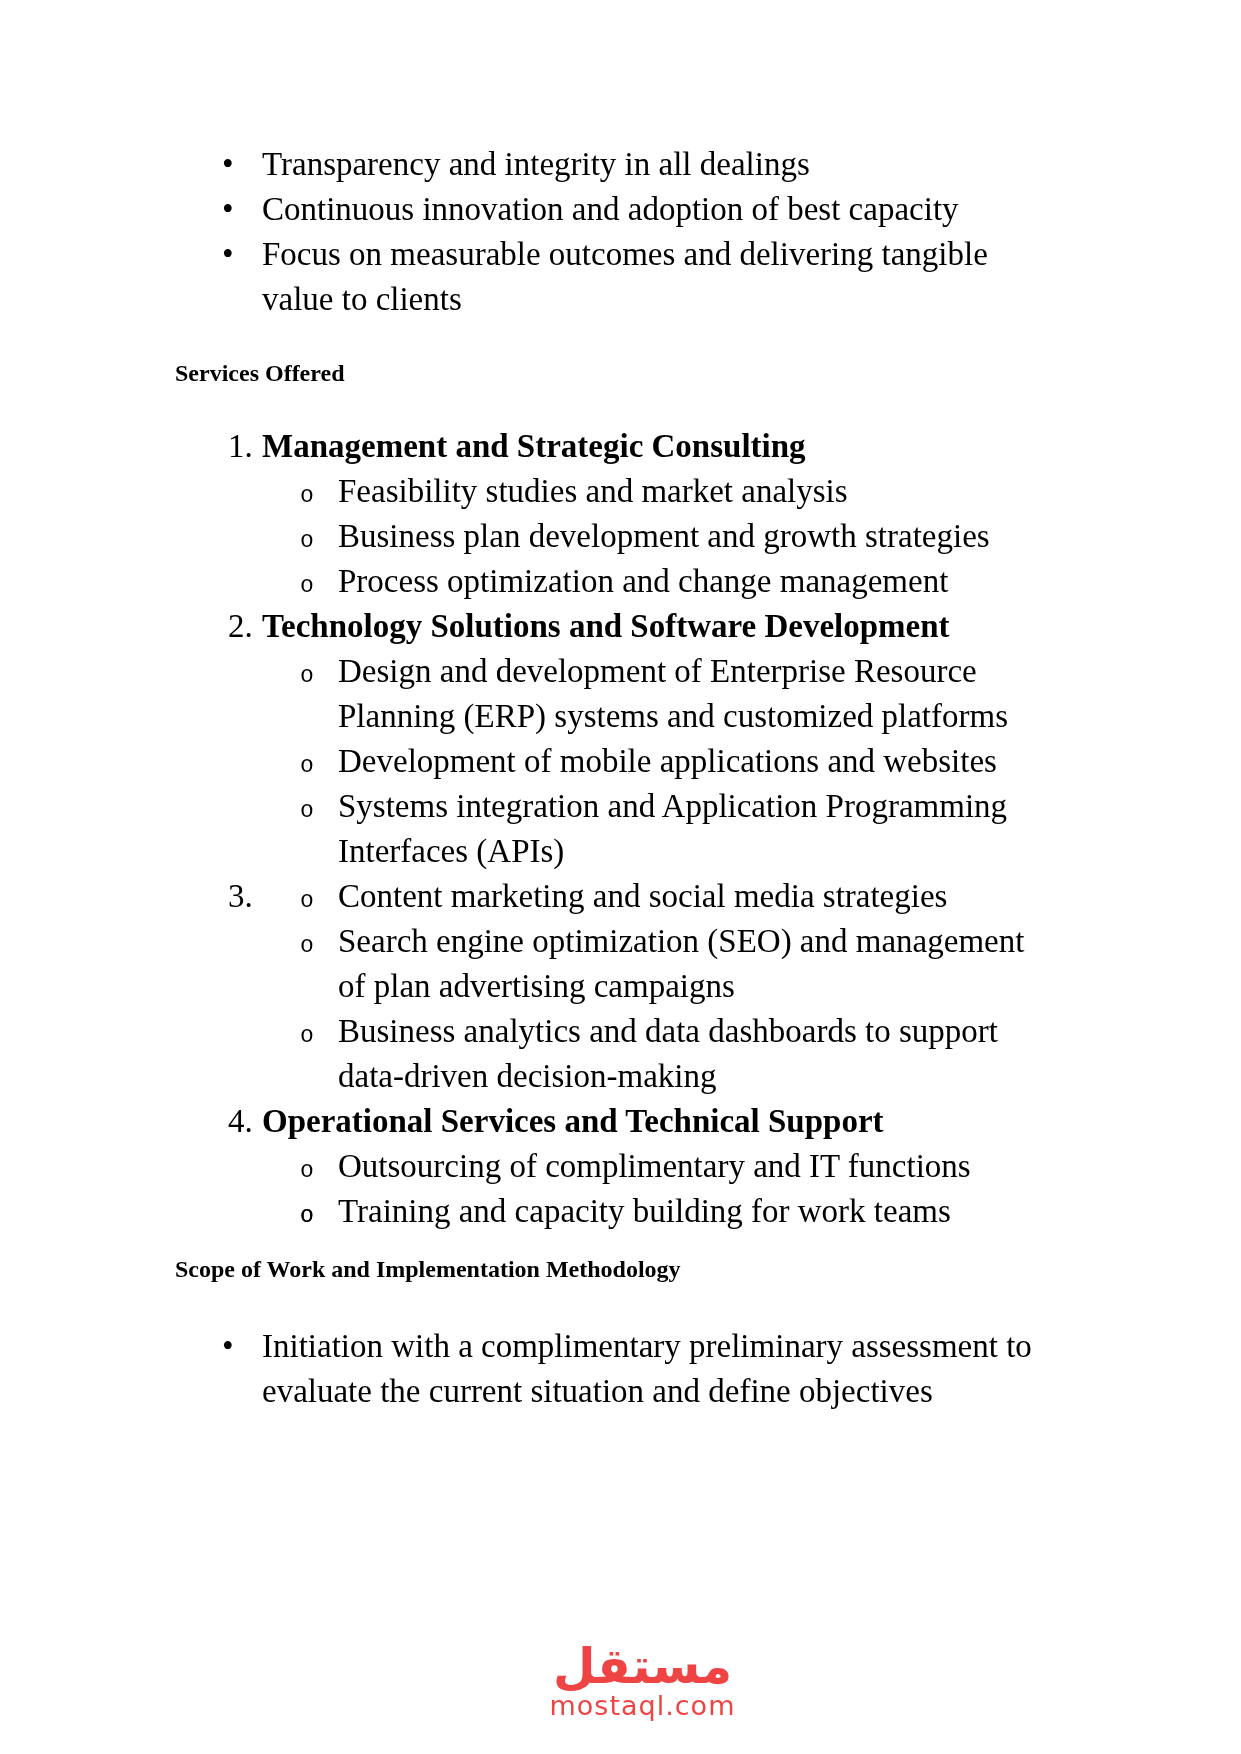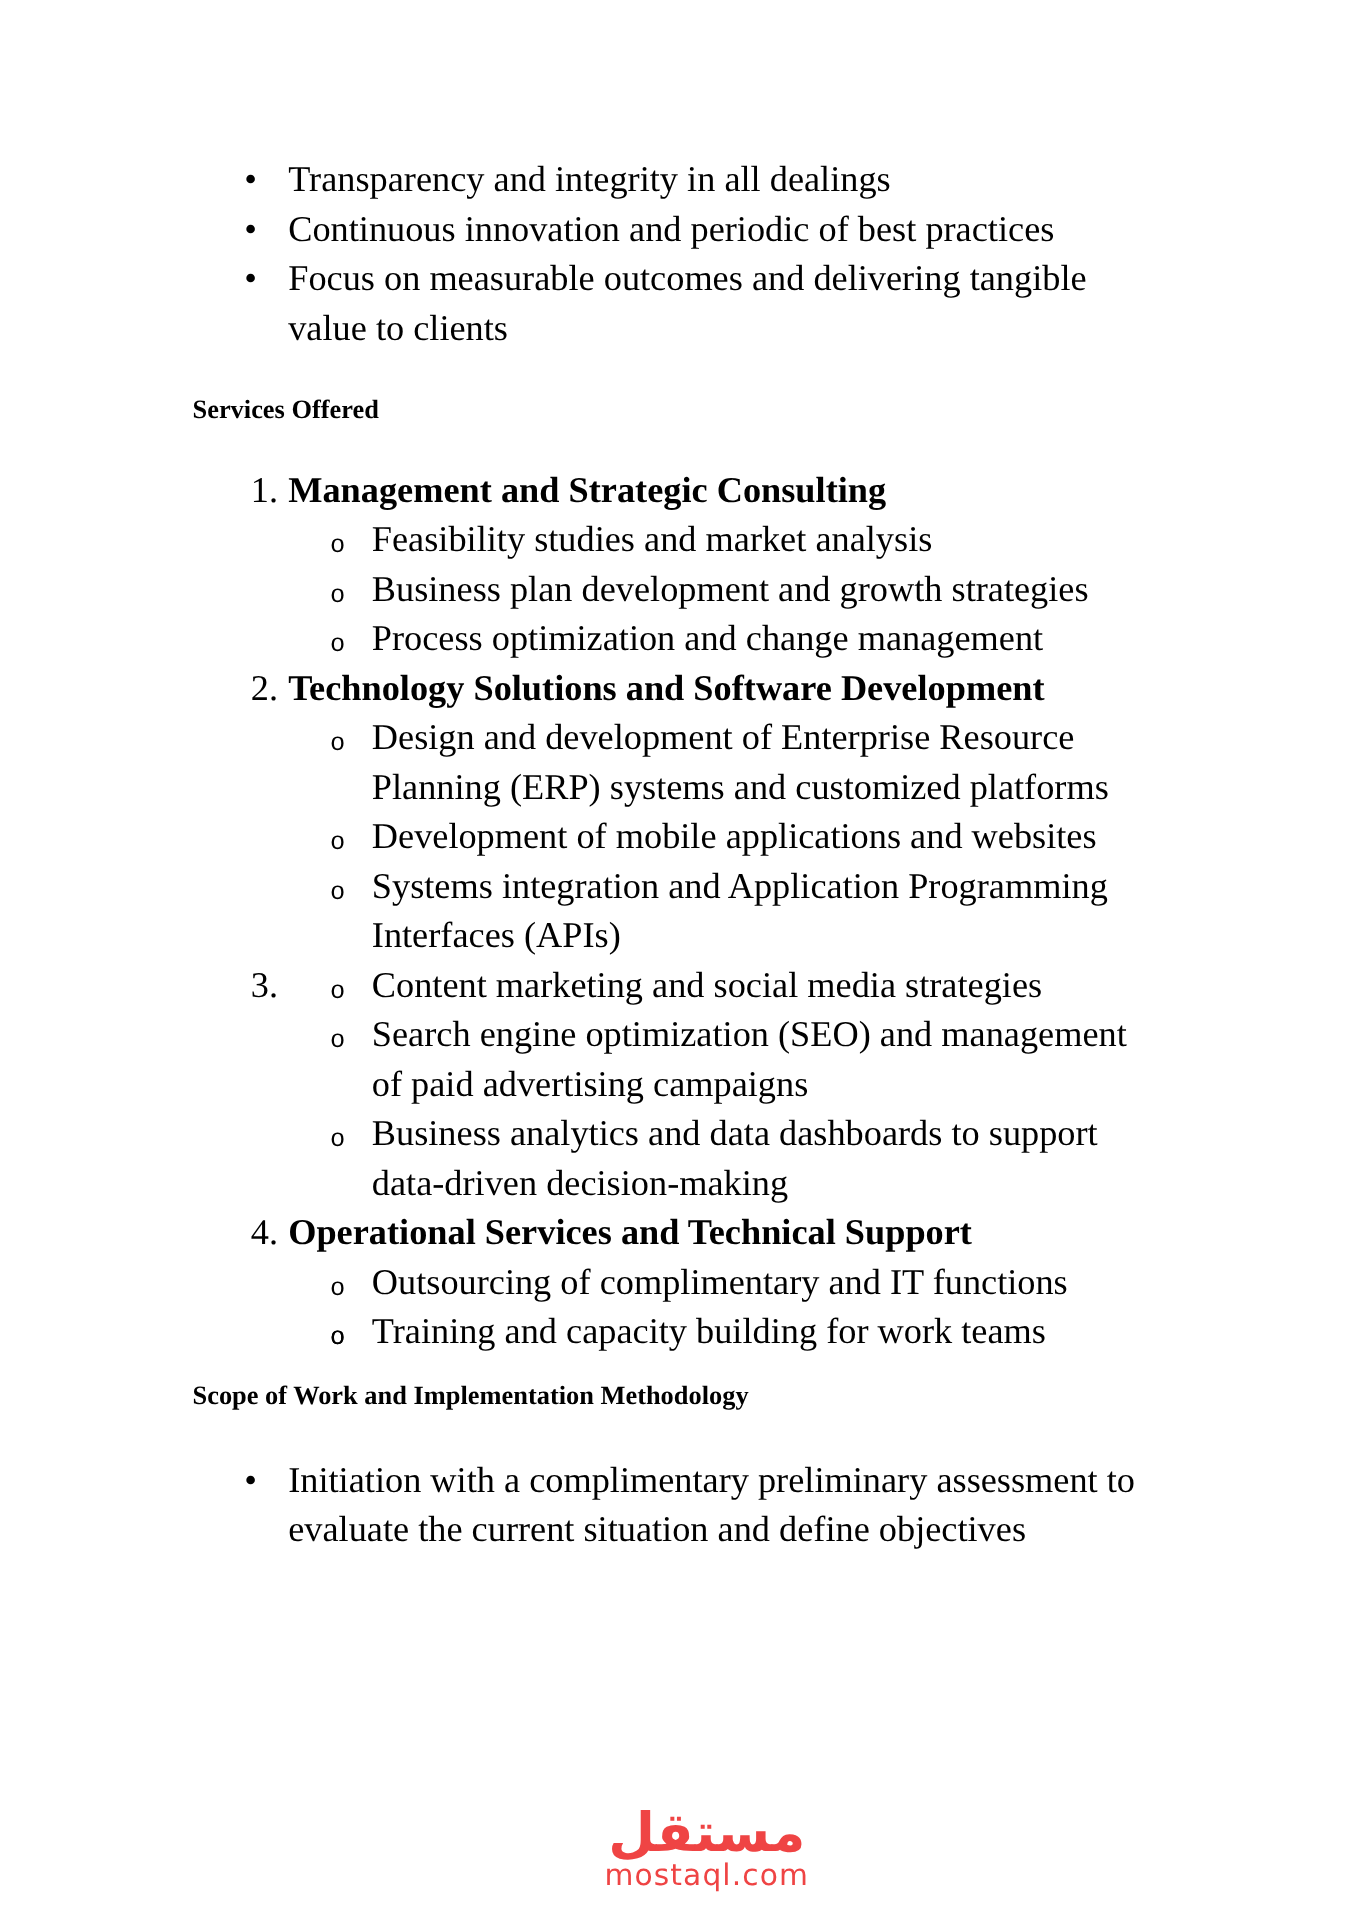--- a/index.html
+++ b/index.html
@@ -101,21 +101,21 @@
 <div class="page" style="background: rgb(255, 255, 255); color: rgb(0, 0, 0);">
   <div class="doc">
 
     <ul class="l1">
       <li>
         <span class="m1">•</span>
         <span class="txt">Transparency and integrity in all dealings</span>
       </li>
       <li>
         <span class="m1">•</span>
-        <span class="txt">Continuous innovation and periodic of best practices</span>
+        <span class="txt">Continuous innovation and adoption of best capacity</span>
       </li>
       <li>
         <span class="m1">•</span>
         <span class="txt">Focus on measurable outcomes and delivering tangible
 value to clients</span>
       </li>
     </ul>
 
     <h2 class="h-services">Services Offered</h2>
 
@@ -170,21 +170,21 @@
           <span class="num">3.</span>
         </div>
         <ul class="l2">
           <li>
             <span class="m2">o</span>
             <span class="txt">Content marketing and social media strategies</span>
           </li>
           <li>
             <span class="m2">o</span>
             <span class="txt">Search engine optimization (SEO) and management
-of paid advertising campaigns</span>
+of plan advertising campaigns</span>
           </li>
           <li>
             <span class="m2">o</span>
             <span class="txt">Business analytics and data dashboards to support
 data-driven decision-making</span>
           </li>
         </ul>
       </li>
 
       <li class="svc-item">

